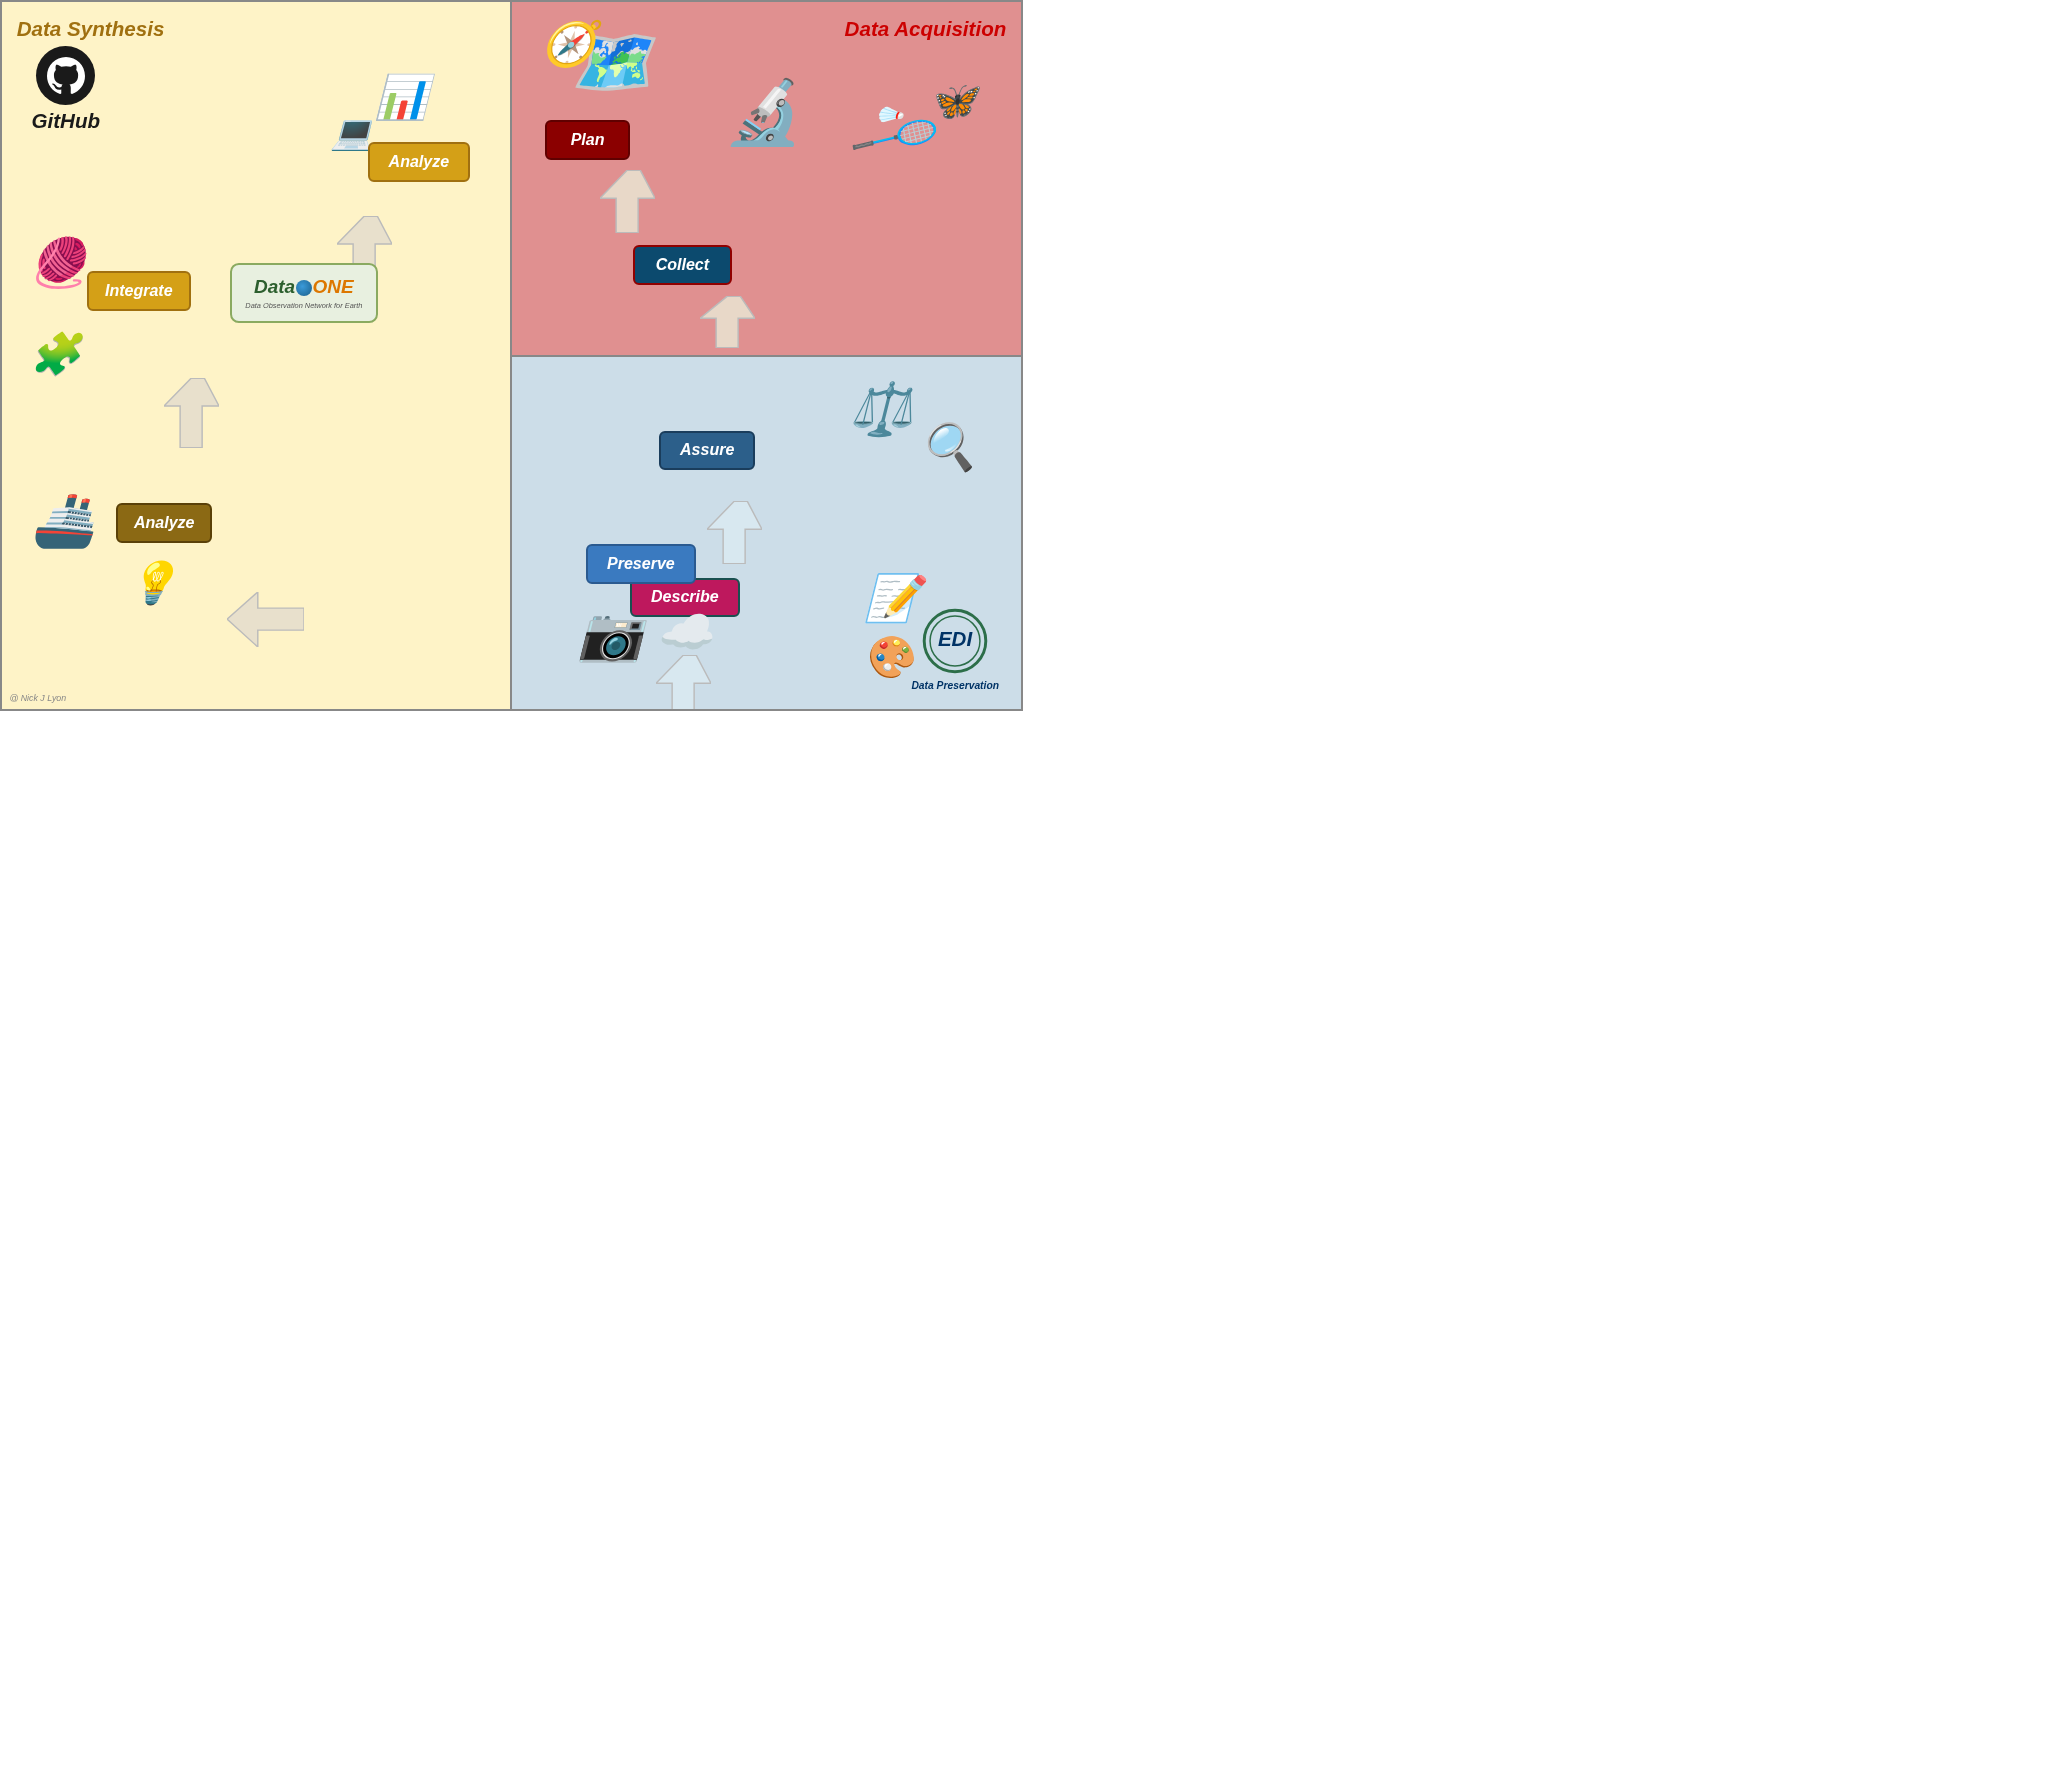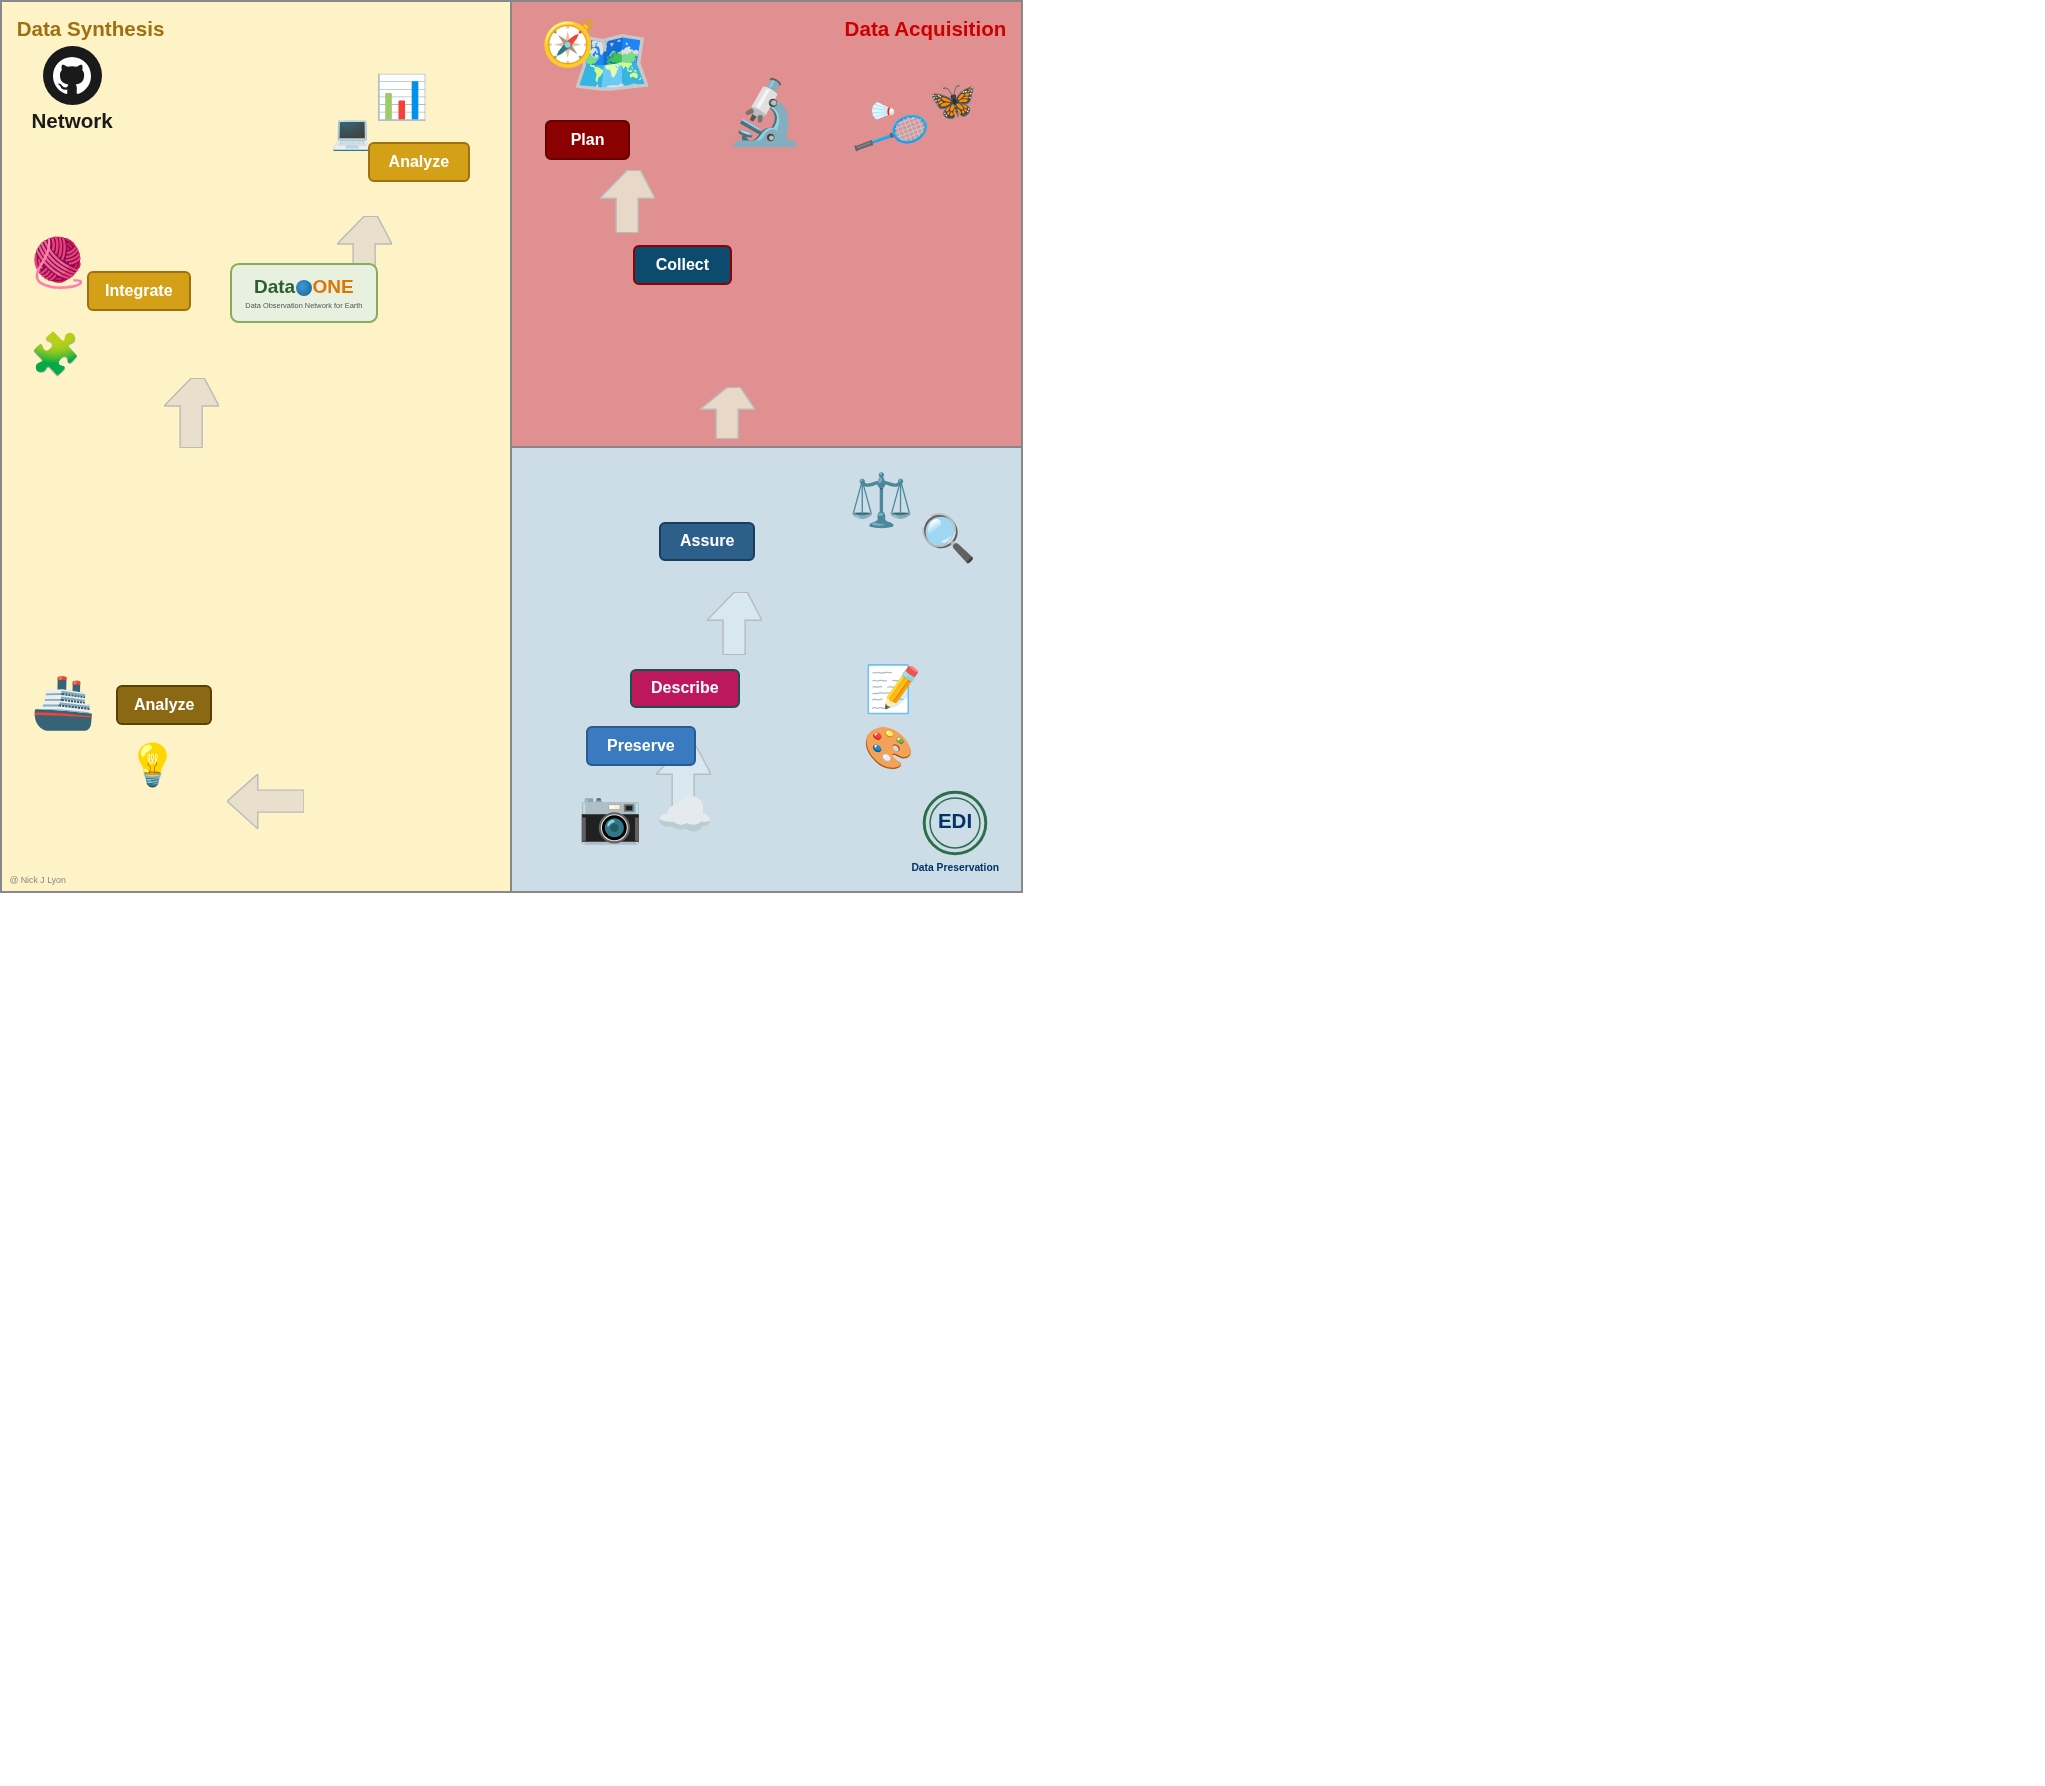--- a/index.html
+++ b/index.html
@@ -10,33 +10,33 @@
       background: #fff;
       overflow: hidden;
     }
   </style>
 </head>
 <body>
 
 <style>
 </style>
 
-<div style="width:1023px; height:893px; display:flex; border:2.9px solid #888; overflow:hidden;">
+<div style="width:1023px; height:711px; display:flex; border:2.9px solid #888; overflow:hidden;font-style:italic;">
 
   <div style="width:512px; height:100%; background:#fef3c7; border-right:2.9px solid #888; position:relative; padding:14.7px;">
 
     <div style="font-size:20.6px; font-weight:bold; color:#a07010;">Data Synthesis</div>
 
     <div style="position:absolute; top:44px; left:29.5px; text-align:center;">
       <div style="width:59px; height:59px; background:#1a1a1a; border-radius:50%; display:flex; align-items:center; justify-content:center; margin:0 auto 4.4px;">
         <svg width="38" height="38" viewBox="0 0 24 24" fill="white">
           <path d="M12 0C5.37 0 0 5.37 0 12c0 5.31 3.435 9.795 8.205 11.385.6.105.825-.255.825-.57 0-.285-.015-1.23-.015-2.235-3.015.555-3.795-.735-4.035-1.41-.135-.345-.72-1.41-1.23-1.695-.42-.225-1.02-.78-.015-.795.945-.015 1.62.87 1.845 1.23 1.08 1.815 2.805 1.305 3.495.99.105-.78.42-1.305.765-1.605-2.67-.3-5.46-1.335-5.46-5.925 0-1.305.465-2.385 1.23-3.225-.12-.3-.54-1.53.12-3.18 0 0 1.005-.315 3.3 1.23.96-.27 1.98-.405 3-.405s2.04.135 3 .405c2.295-1.56 3.3-1.23 3.3-1.23.66 1.65.24 2.88.12 3.18.765.84 1.23 1.905 1.23 3.225 0 4.605-2.805 5.625-5.475 5.925.435.375.81 1.095.81 2.22 0 1.605-.015 2.895-.015 3.3 0 .315.225.69.825.57A12.02 12.02 0 0 0 24 12c0-6.63-5.37-12-12-12z"></path>
         </svg>
       </div>
-      <div style="font-size:20.6px; font-weight:bold; color:#1a1a1a;">Network</div>
+      <div style="font-size:20.6px; font-weight:bold; color:#1a1a1a;">GitHub</div>
     </div>
 
     <div style="position:absolute; top:70px; right:81px; font-size:43px;">📊</div>
 
     <div style="position:absolute; top:110px; right:136px; font-size:34px;">💻</div>
 
     <div style="position:absolute; top:140px; right:40px;">
       <span style="display:inline-block; padding:8.8px 19px; border-radius:5.9px; font-size:16px; font-weight:bold; color:white; background:#d4a017; border:2.2px solid #a07010;">Analyze</span>
     </div>
 

